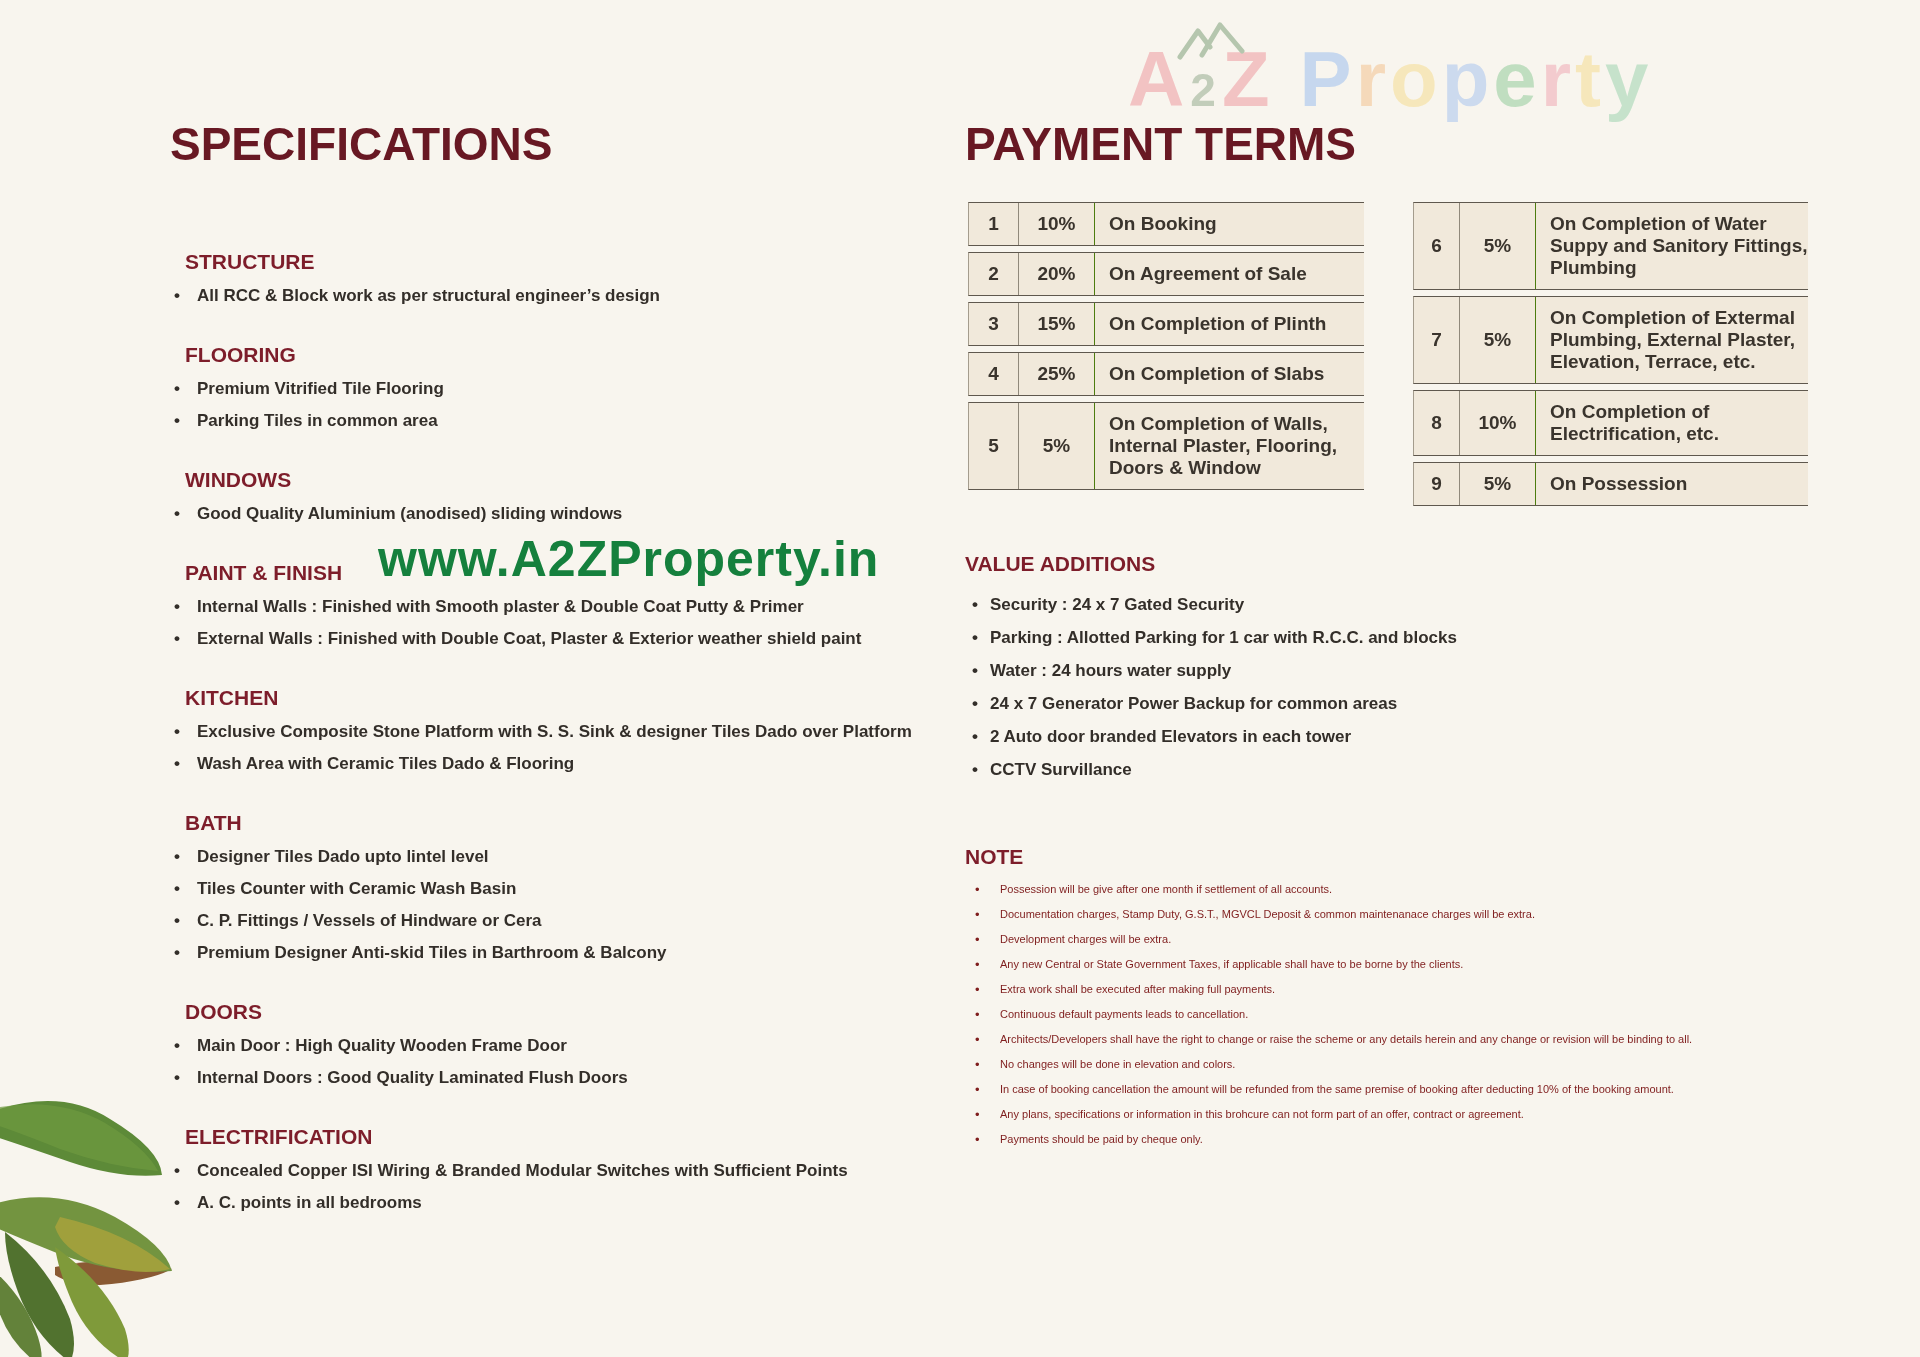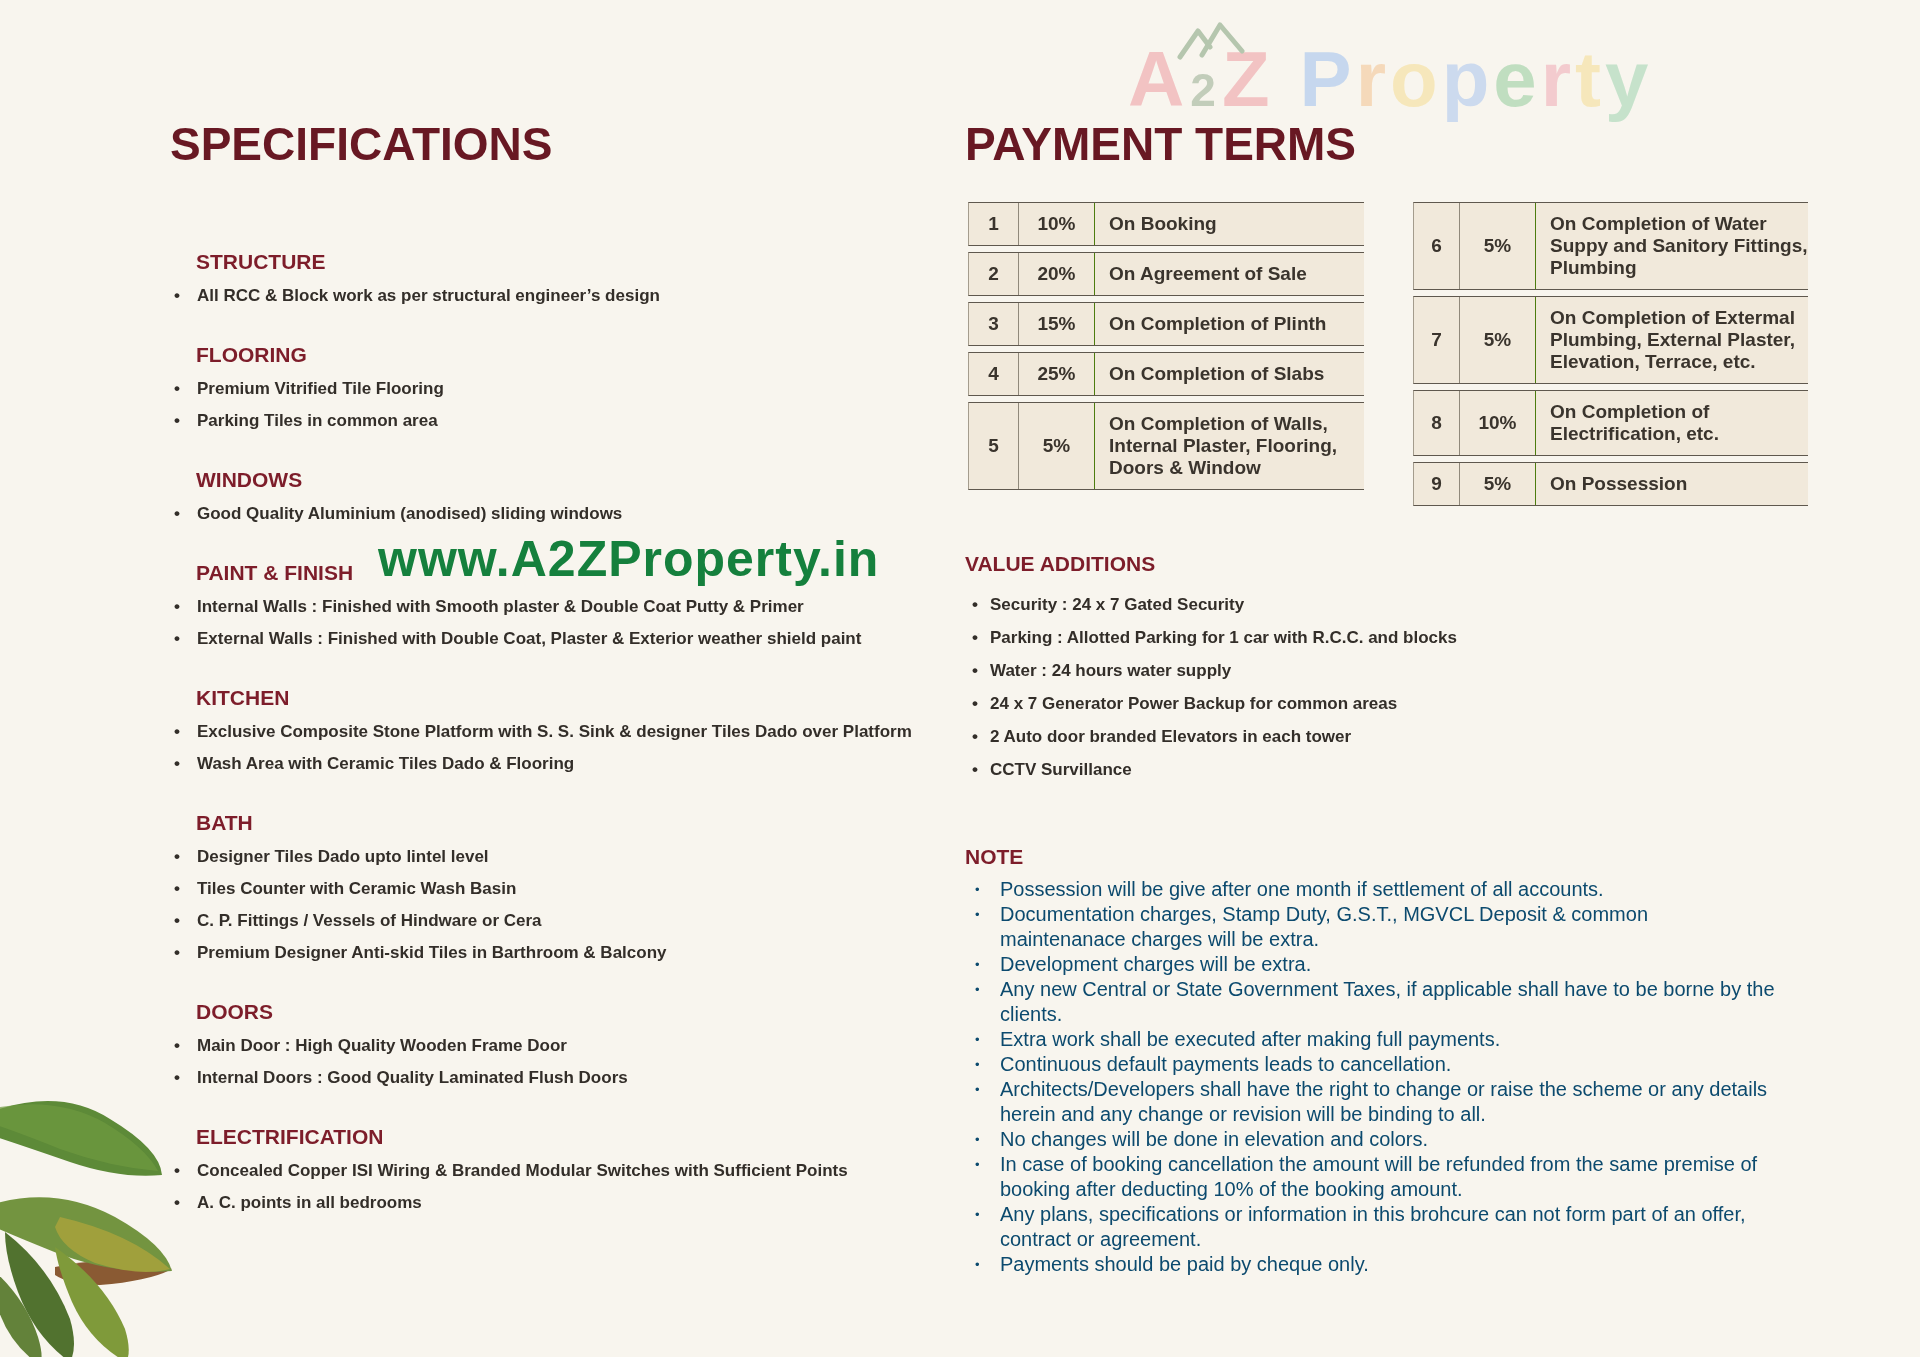--- a/index.html
+++ b/index.html
@@ -28,21 +28,21 @@
     color:#15803d; z-index:0; user-select:none;
   }
 
   
   .left-col { position:absolute; left:170px; top:118px; width:840px; z-index:2; }
   .page-title {
     font-size:46px; line-height:52px; font-weight:bold; color:#681823;
   }
   .sections { margin-top:78px; }
   .sections section h2 {
-    margin:29px 0 4px 26px;
+    margin:29px 0 4px 15px;
     font-size:21px; line-height:28px; font-weight:bold; color:#7d1d2a;
   }
   .sections section:first-child h2 { margin-top:0; }
   .sections ul { list-style:none; }
   .sections li {
     position:relative; padding-left:27px;
     font-size:17px; font-weight:bold; line-height:32px;
     white-space:nowrap; color:#332e29;
   }
   .dot { position:absolute; left:4px; }
@@ -79,21 +79,21 @@
   .va li {
     position:relative; padding-left:25px;
     font-size:17px; font-weight:bold; line-height:33px; color:#332e29;
   }
   .va .dot { left:7px; }
 
   .note { position:absolute; top:725px; left:0; width:810px; }
   .note ul { list-style:none; margin-top:6px; }
   .note li {
     position:relative; padding-left:35px;
-    font-size:20px; font-weight:normal; line-height:25px; color:#0c4a6e;
+    font-size:11px; font-weight:normal; line-height:25px; color:#7f1d1d;
   }
   .note .dot { left:10px; font-size:13px; }
 
   
   .leaf-art { position:absolute; left:0; bottom:0; z-index:1; }
 </style>
 </head>
 <body>
 
 <div class="logo-wm">

